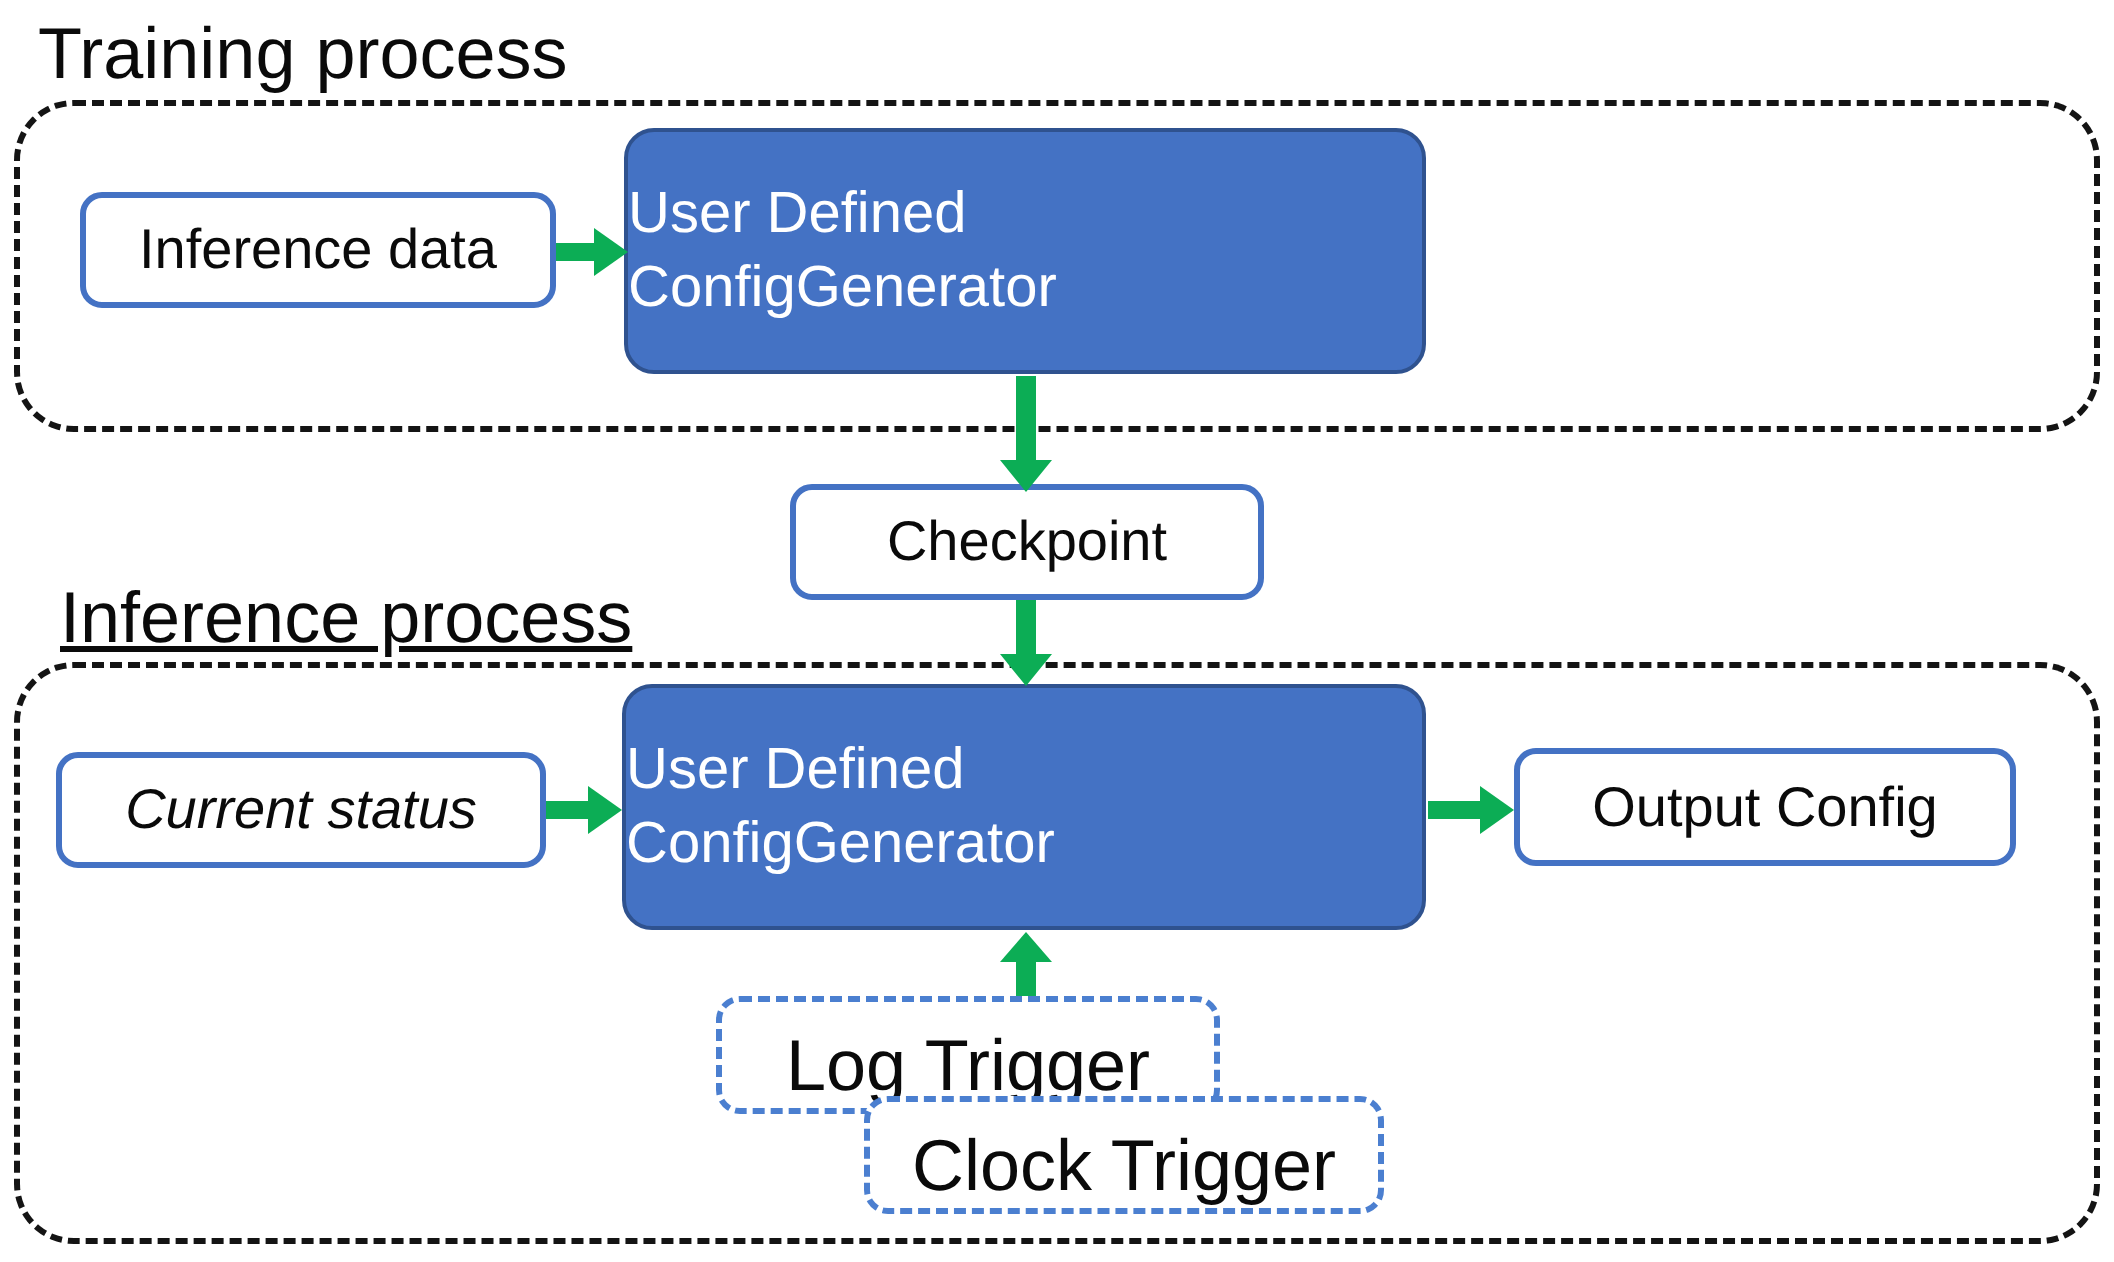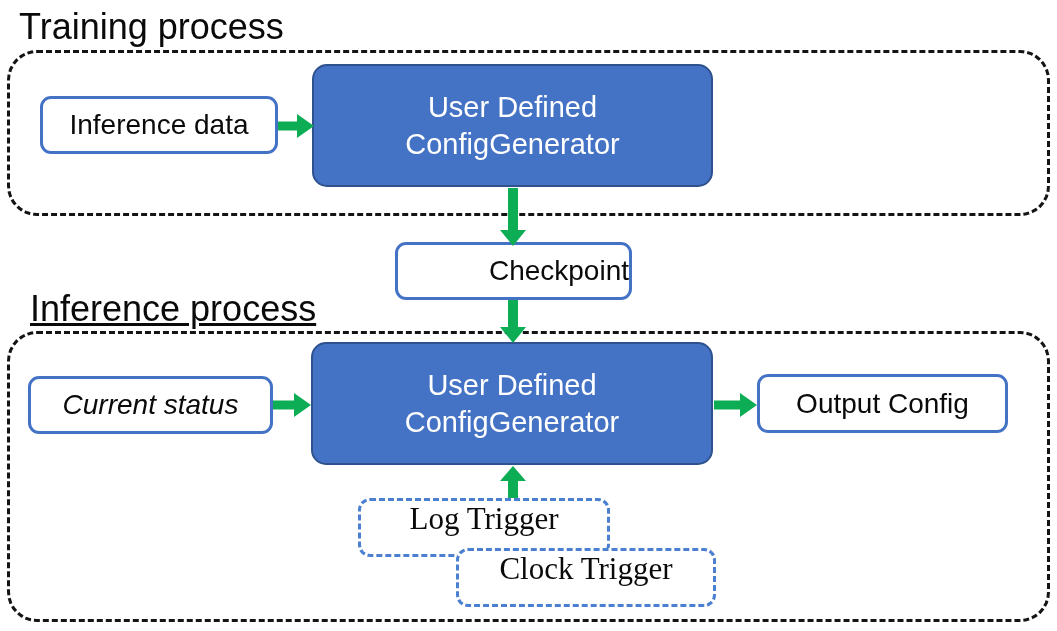--- a/index.html
+++ b/index.html
@@ -29,30 +29,30 @@
     border:3px solid var(--outline-blue);
     border-radius:11px;
     display:flex;align-items:center;justify-content:center;
     font-size:28px;color:var(--text-dark);
     z-index:3;
   }
   .gen-box{
     background:var(--node-fill);
     border:2px solid var(--node-border);
     border-radius:15px;
-    display:flex;flex-direction:column;align-items:center;justify-content:center;
+    display:flex;flex-direction:column;justify-content:center;
     font-size:29px;line-height:1.26;color:var(--text-light);
     z-index:3;
   }
   .trigger-box{
     background:#ffffff;
     border:3px dashed #4b7fd0;
     border-radius:12px;
-    display:flex;align-items:flex-start;justify-content:center;
-    font-size:31px;color:var(--text-dark);font-family:Liberation Serif, serif;
+    display:flex;align-items:flex-end;justify-content:center;
+    font-size:36px;color:var(--text-dark);
   }
   
   .arrow{z-index:4;}
   .arrow .shaft{position:absolute;background:var(--arrow-green);}
   .arrow .head{position:absolute;width:0;height:0;}
   .arrow-right .shaft{left:0;top:50%;transform:translateY(-50%);height:9px;right:16px;}
   .arrow-right .head{right:0;top:50%;transform:translateY(-50%);
     border-left:17px solid var(--arrow-green);
     border-top:12px solid transparent;border-bottom:12px solid transparent;}
   .arrow-down .shaft{top:0;left:50%;transform:translateX(-50%);width:10px;bottom:15px;}
@@ -87,21 +87,21 @@
 <div class="abs gen-box" style="left:312px;top:64px;width:401px;height:123px;">
   <span>User Defined</span>
   <span>ConfigGenerator</span>
 </div>
 
 <div class="abs arrow arrow-down" style="left:500px;top:188px;width:26px;height:58px;">
   <span class="shaft"></span>
   <span class="head"></span>
 </div>
 
-<div class="abs io-box" style="left:395px;top:242px;width:237px;height:58px;justify-content:flex-end;">
+<div class="abs io-box" style="left:395px;top:242px;width:237px;height:58px;">
   <span>Checkpoint</span>
 </div>
 
 <div class="abs arrow arrow-down" style="left:500px;top:300px;width:26px;height:43px;">
   <span class="shaft"></span>
   <span class="head"></span>
 </div>
 
 <div class="abs io-box" style="left:28px;top:376px;width:245px;height:58px;font-style:italic;">
   <span>Current status</span>
@@ -128,15 +128,15 @@
 
 <div class="abs arrow arrow-up" style="left:500px;top:466px;width:26px;height:32px;">
   <span class="shaft"></span>
   <span class="head"></span>
 </div>
 
 <div class="abs trigger-box" style="left:358px;top:498px;width:252px;height:59px;z-index:2;">
   <span>Log Trigger</span>
 </div>
 
-<div class="abs trigger-box" style="left:456px;top:548px;width:260px;height:59px;z-index:3;">
+<div class="abs trigger-box" style="left:432px;top:548px;width:260px;height:59px;z-index:3;">
   <span>Clock Trigger</span>
 </div>
 
 </body></html>

